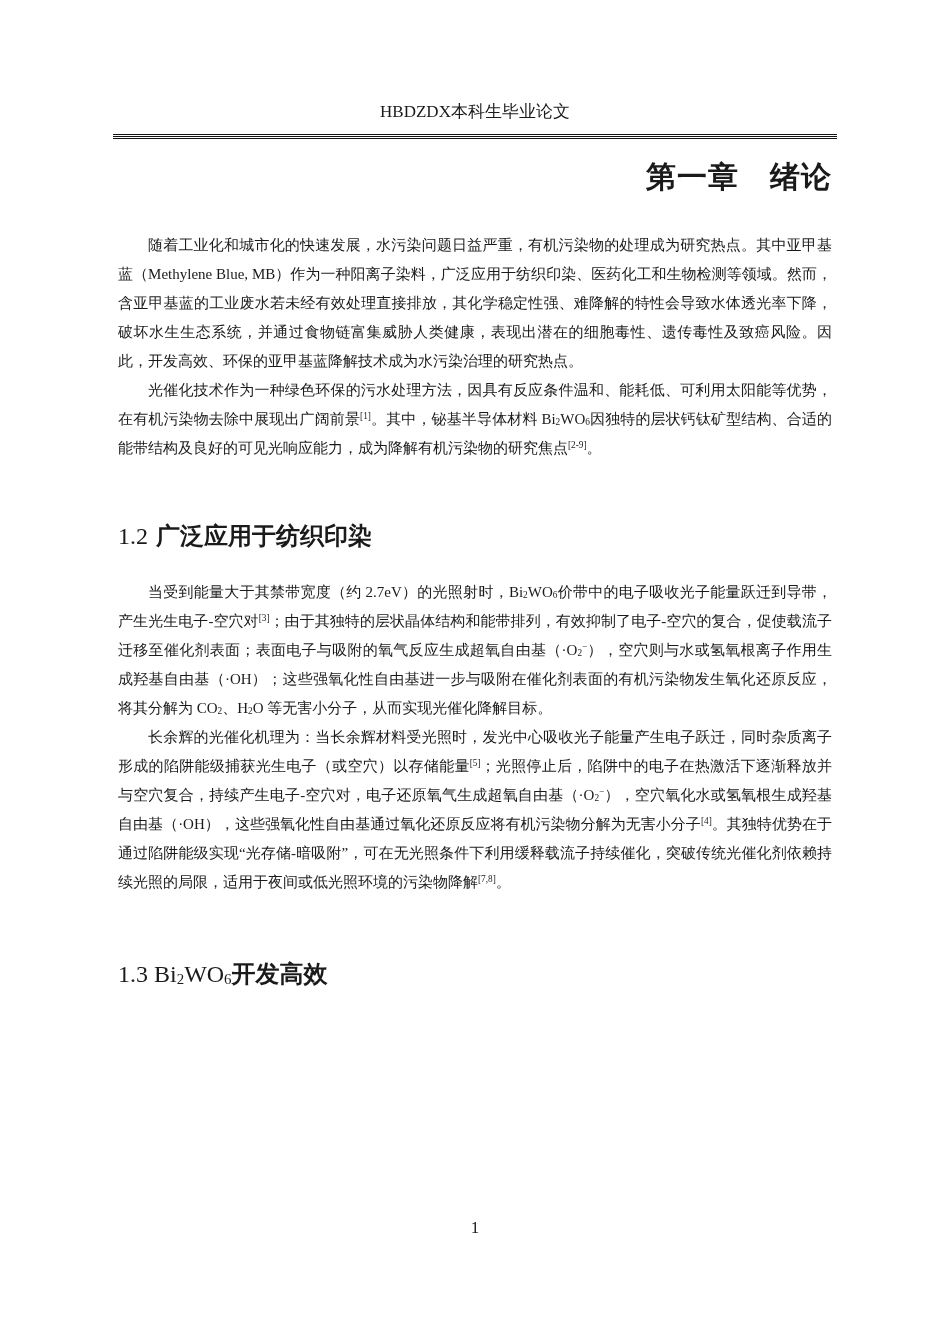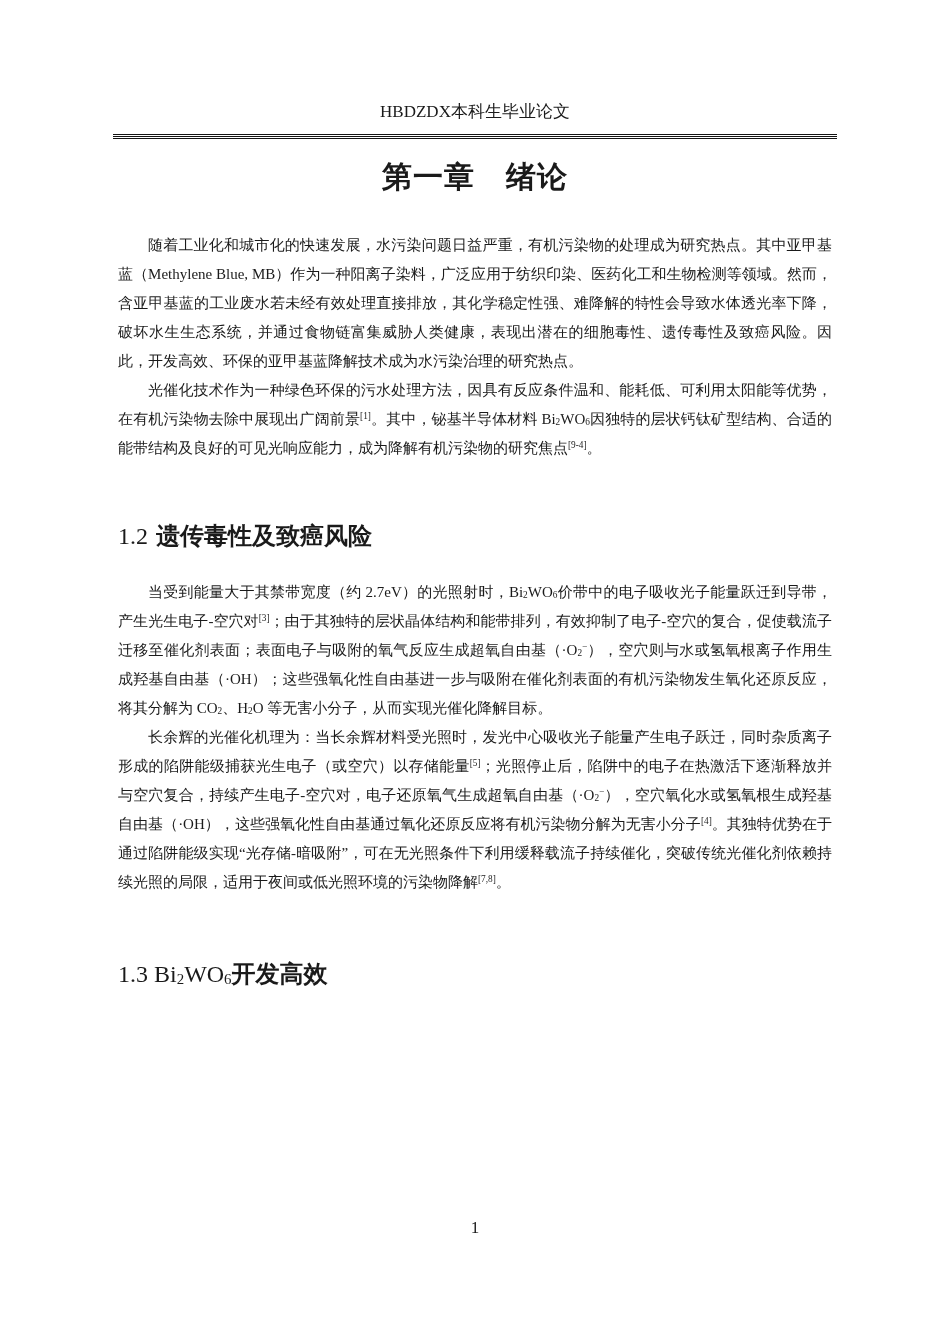--- a/index.html
+++ b/index.html
@@ -26,21 +26,21 @@
     margin: 0 -5px;
     background: linear-gradient(
       #141414 0, #141414 1px,
       #ffffff 1px, #ffffff 2px,
       #141414 2px, #141414 3px,
       #ffffff 3px, #ffffff 4px,
       #141414 4px, #141414 5px);
   }
   .chapter-title {
     margin: 16px 0 0 0;
-    text-align: center;
+    text-align: right;
     font-family: "Liberation Sans", "DejaVu Sans", sans-serif;
     font-weight: bold;
     font-size: 30px;
     line-height: 44px;
     letter-spacing: 1px;
   }
   .heading {
     font-size: 24px;
     line-height: 34px;
     margin: 0;
@@ -95,27 +95,27 @@
     <span>HBDZDX本科生毕业论文</span>
   </div>
 
   <div class="header-rule"></div>
 
   <h1 class="chapter-title">第一章　绪论</h1>
 
   <section class="sec-1">
     <div class="section-body">
       <p class="para">随着工业化和城市化的快速发展，水污染问题日益严重，有机污染物的处理成为研究热点。其中亚甲基蓝（Methylene Blue, MB）作为一种阳离子染料，广泛应用于纺织印染、医药化工和生物检测等领域。然而，含亚甲基蓝的工业废水若未经有效处理直接排放，其化学稳定性强、难降解的特性会导致水体透光率下降，破坏水生生态系统，并通过食物链富集威胁人类健康，表现出潜在的细胞毒性、遗传毒性及致癌风险。因此，开发高效、环保的亚甲基蓝降解技术成为水污染治理的研究热点。</p>
-      <p class="para">光催化技术作为一种绿色环保的污水处理方法，因具有反应条件温和、能耗低、可利用太阳能等优势，在有机污染物去除中展现出广阔前景<sup>[1]</sup>。其中，铋基半导体材料 Bi<sub>2</sub>WO<sub>6</sub>因独特的层状钙钛矿型结构、合适的能带结构及良好的可见光响应能力，成为降解有机污染物的研究焦点<sup>[9-4]</sup>。</p>
+      <p class="para">光催化技术作为一种绿色环保的污水处理方法，因具有反应条件温和、能耗低、可利用太阳能等优势，在有机污染物去除中展现出广阔前景<sup>[1]</sup>。其中，铋基半导体材料 Bi<sub>2</sub>WO<sub>6</sub>因独特的层状钙钛矿型结构、合适的能带结构及良好的可见光响应能力，成为降解有机污染物的研究焦点<sup>[2-9]</sup>。</p>
     </div>
   </section>
 
   <section class="sec-2">
     <h2 class="heading">
-      <span class="h-num">1.2</span><span class="h-txt">遗传毒性及致癌风险</span>
+      <span class="h-num">1.2</span><span class="h-txt">广泛应用于纺织印染</span>
     </h2>
     <div class="section-body">
       <p class="para">当受到能量大于其禁带宽度（约 2.7eV）的光照射时，Bi<sub>2</sub>WO<sub>6</sub>价带中的电子吸收光子能量跃迁到导带，产生光生电子-空穴对<sup>[3]</sup>；由于其独特的层状晶体结构和能带排列，有效抑制了电子-空穴的复合，促使载流子迁移至催化剂表面；表面电子与吸附的氧气反应生成超氧自由基（·O<sub>2</sub><sup>−</sup>），空穴则与水或氢氧根离子作用生成羟基自由基（·OH）；这些强氧化性自由基进一步与吸附在催化剂表面的有机污染物发生氧化还原反应，将其分解为 CO<sub>2</sub>、H<sub>2</sub>O 等无害小分子，从而实现光催化降解目标。</p>
       <p class="para">长余辉的光催化机理为：当长余辉材料受光照时，发光中心吸收光子能量产生电子跃迁，同时杂质离子形成的陷阱能级捕获光生电子（或空穴）以存储能量<sup>[5]</sup>；光照停止后，陷阱中的电子在热激活下逐渐释放并与空穴复合，持续产生电子-空穴对，电子还原氧气生成超氧自由基（·O<sub>2</sub><sup>−</sup>），空穴氧化水或氢氧根生成羟基自由基（·OH），这些强氧化性自由基通过氧化还原反应将有机污染物分解为无害小分子<sup>[4]</sup>。其独特优势在于通过陷阱能级实现“光存储-暗吸附”，可在无光照条件下利用缓释载流子持续催化，突破传统光催化剂依赖持续光照的局限，适用于夜间或低光照环境的污染物降解<sup>[7,8]</sup>。</p>
     </div>
   </section>
 
   <section class="sec-3">
     <h2 class="heading no-gap">
       <span class="h-num">1.3 Bi<sub>2</sub>WO<sub>6</sub></span><span class="h-txt">开发高效</span>

